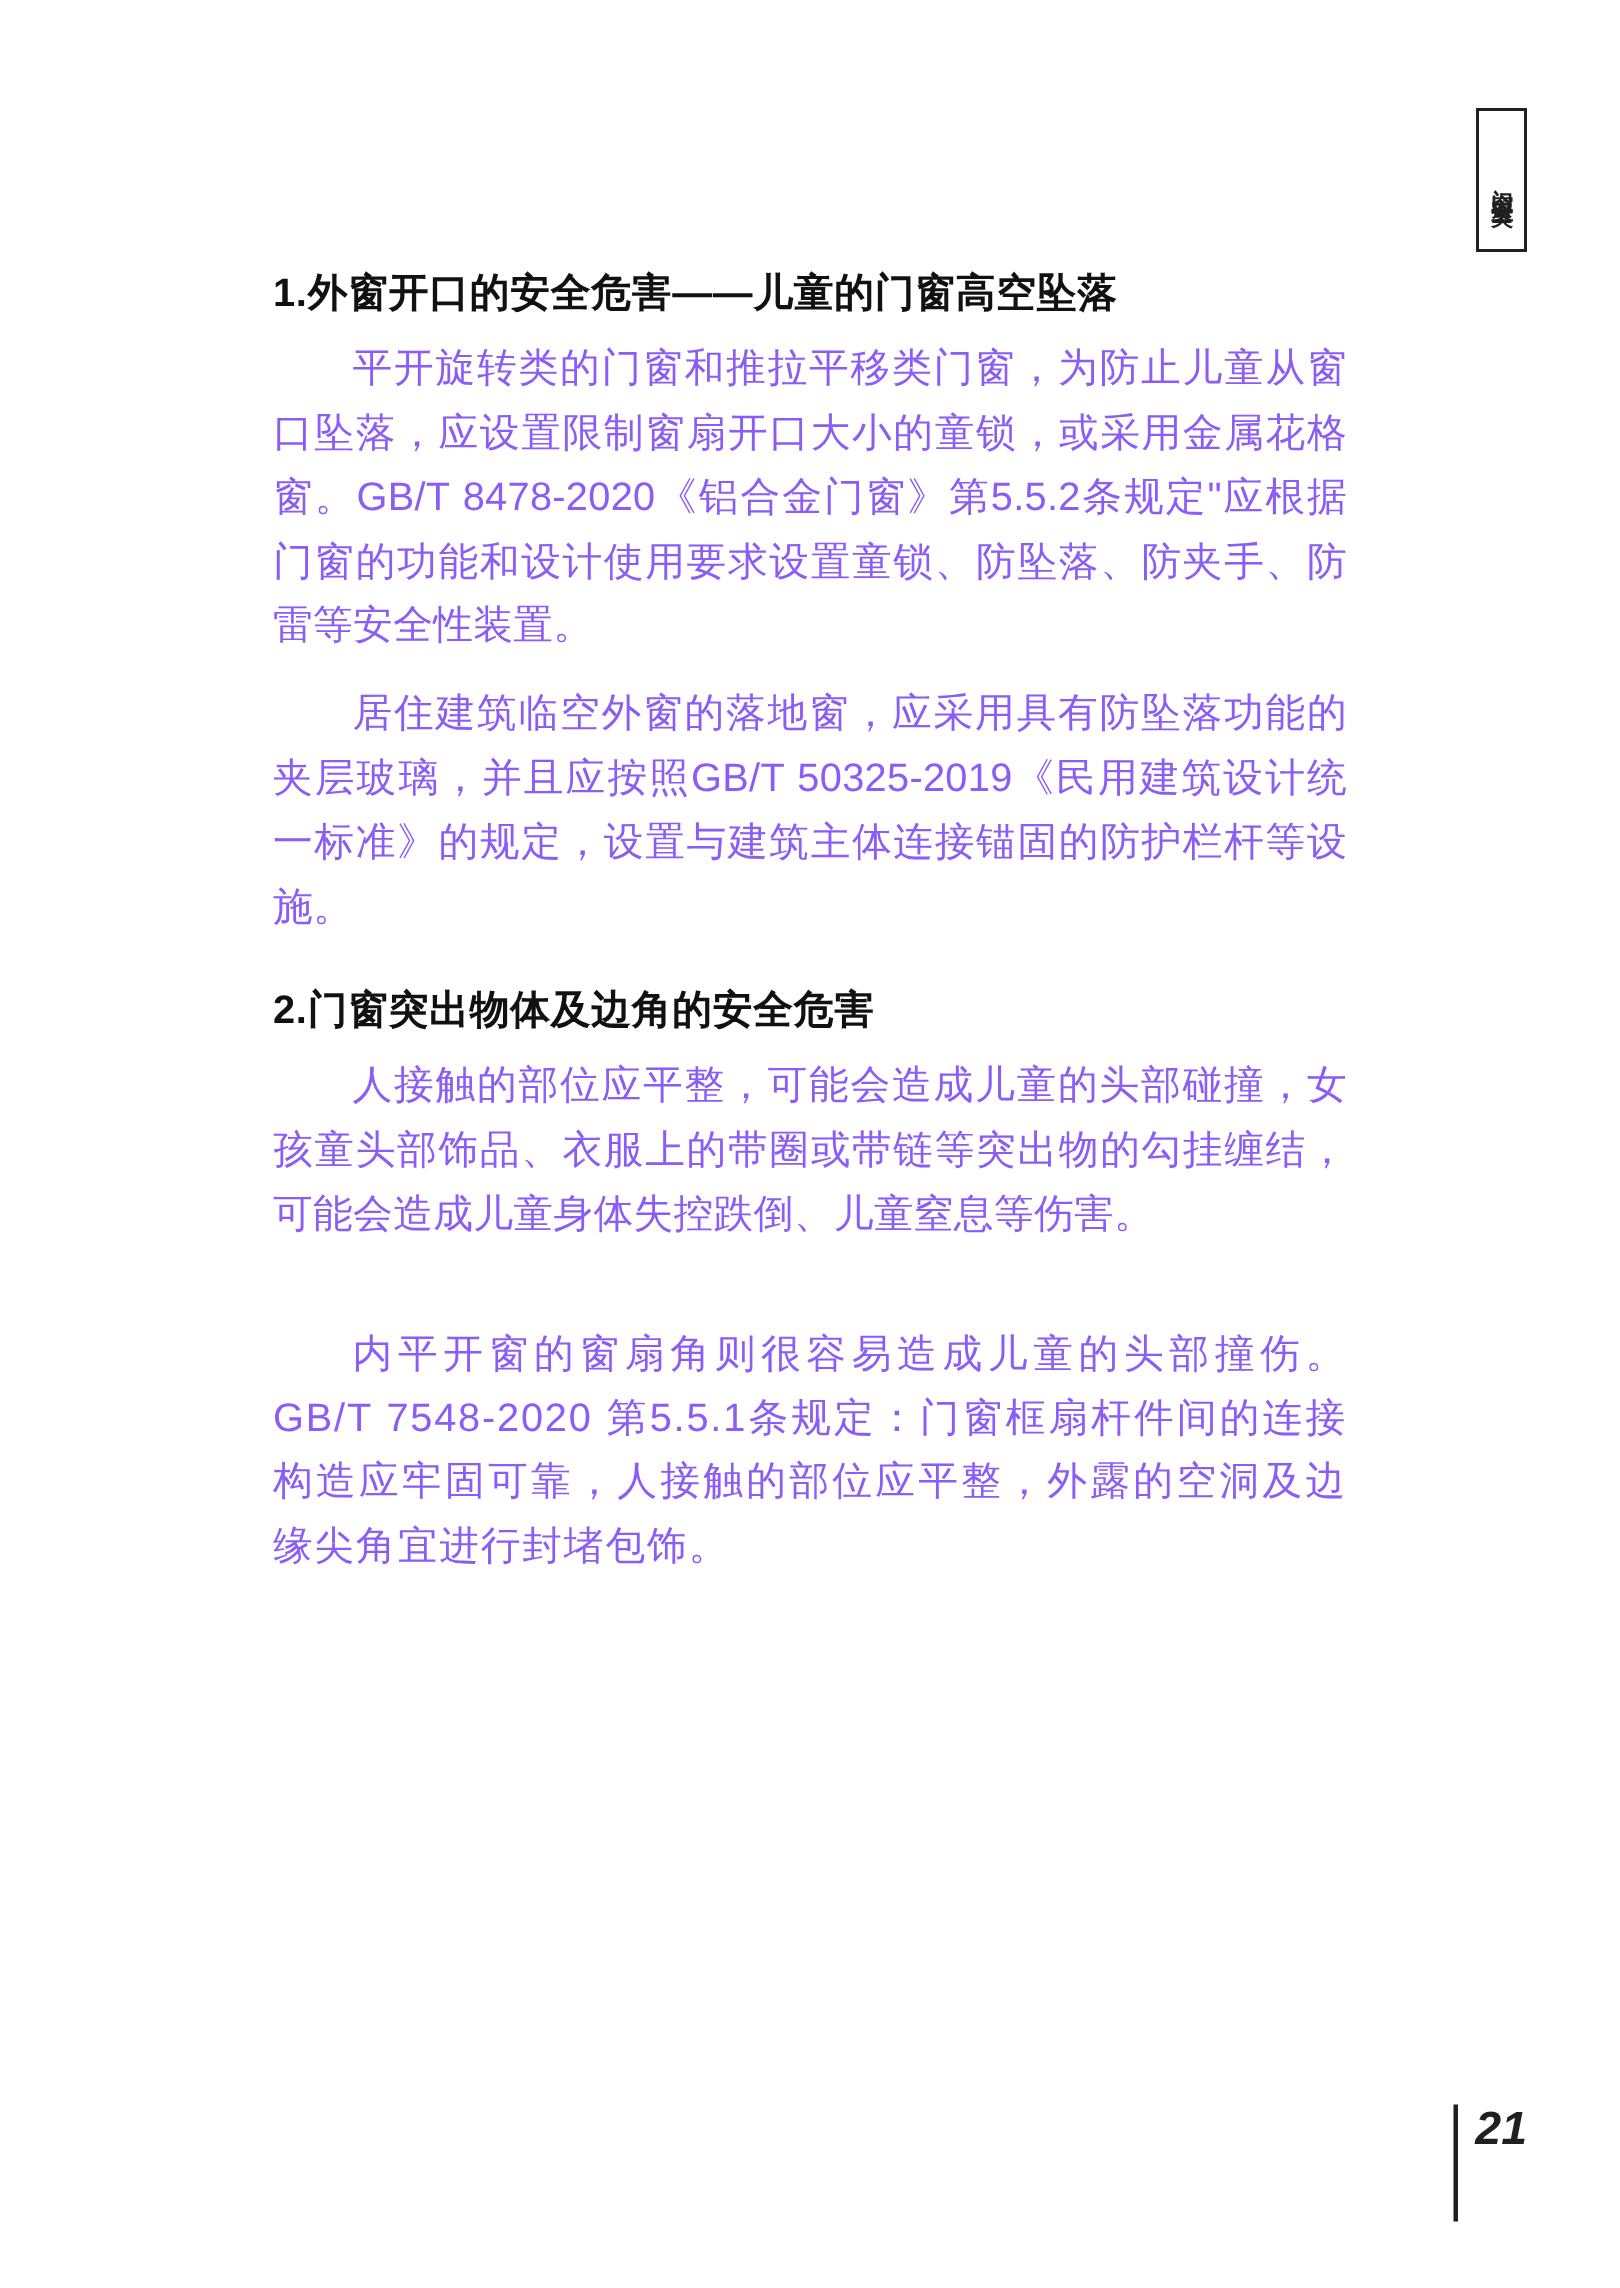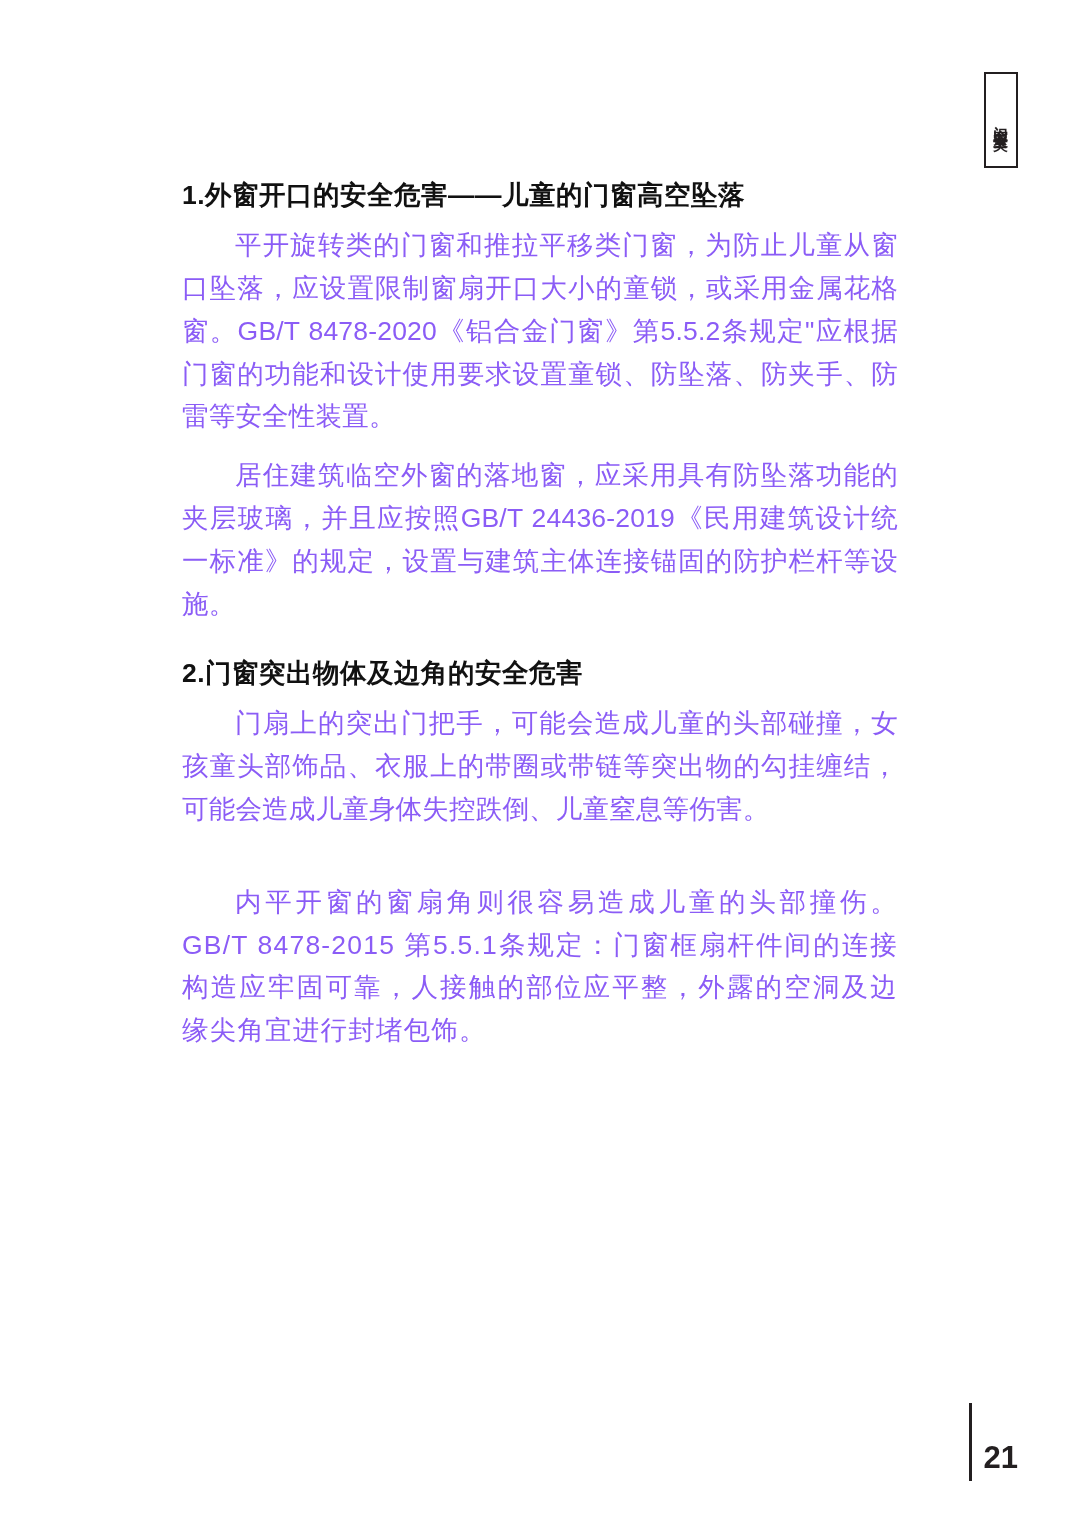--- a/index.html
+++ b/index.html
@@ -86,22 +86,23 @@
   .gap-lg {
     height: 34px;
   }
 
   
   .page-number {
     position: absolute;
     right: 62px;
     bottom: 44px;
     display: flex;
-    align-items: flex-end;
+    align-items: flex-start;
     gap: 12px;
+    font-style: italic;
   }
   .page-number .rule {
     width: 3px;
     height: 78px;
     background: #231f20;
   }
   .page-number .num {
     font-size: 31px;
     font-weight: 700;
     color: #231f20;
@@ -116,28 +117,28 @@
 
   <div class="side-tab">
     <span>门窗安全类</span>
   </div>
 
   <div class="content">
 
     <section class="block">
       <h2 class="heading">1.外窗开口的安全危害——儿童的门窗高空坠落</h2>
       <p class="para">平开旋转类的门窗和推拉平移类门窗，为防止儿童从窗口坠落，应设置限制窗扇开口大小的童锁，或采用金属花格窗。GB/T 8478-2020《铝合金门窗》第5.5.2条规定"应根据门窗的功能和设计使用要求设置童锁、防坠落、防夹手、防雷等安全性装置。</p>
-      <p class="para last">居住建筑临空外窗的落地窗，应采用具有防坠落功能的夹层玻璃，并且应按照GB/T 24436-2019《民用建筑设计统一标准》的规定，设置与建筑主体连接锚固的防护栏杆等设施。</p>
+      <p class="para last">居住建筑临空外窗的落地窗，应采用具有防坠落功能的夹层玻璃，并且应按照GB/T 50325-2019《民用建筑设计统一标准》的规定，设置与建筑主体连接锚固的防护栏杆等设施。</p>
     </section>
 
     <section class="block tight">
       <h2 class="heading">2.门窗突出物体及边角的安全危害</h2>
-      <p class="para">门扇上的突出门把手，可能会造成儿童的头部碰撞，女孩童头部饰品、衣服上的带圈或带链等突出物的勾挂缠结，可能会造成儿童身体失控跌倒、儿童窒息等伤害。</p>
+      <p class="para">人接触的部位应平整，可能会造成儿童的头部碰撞，女孩童头部饰品、衣服上的带圈或带链等突出物的勾挂缠结，可能会造成儿童身体失控跌倒、儿童窒息等伤害。</p>
       <div class="gap-lg"></div>
-      <p class="para last spaced">内平开窗的窗扇角则很容易造成儿童的头部撞伤。GB/T 8478-2015 第5.5.1条规定：门窗框扇杆件间的连接构造应牢固可靠，人接触的部位应平整，外露的空洞及边缘尖角宜进行封堵包饰。</p>
+      <p class="para last spaced">内平开窗的窗扇角则很容易造成儿童的头部撞伤。GB/T 7548-2020 第5.5.1条规定：门窗框扇杆件间的连接构造应牢固可靠，人接触的部位应平整，外露的空洞及边缘尖角宜进行封堵包饰。</p>
     </section>
 
 
   </div>
 
   <div class="page-number">
     <div class="rule"></div>
     <div class="num">21</div>
   </div>
 

